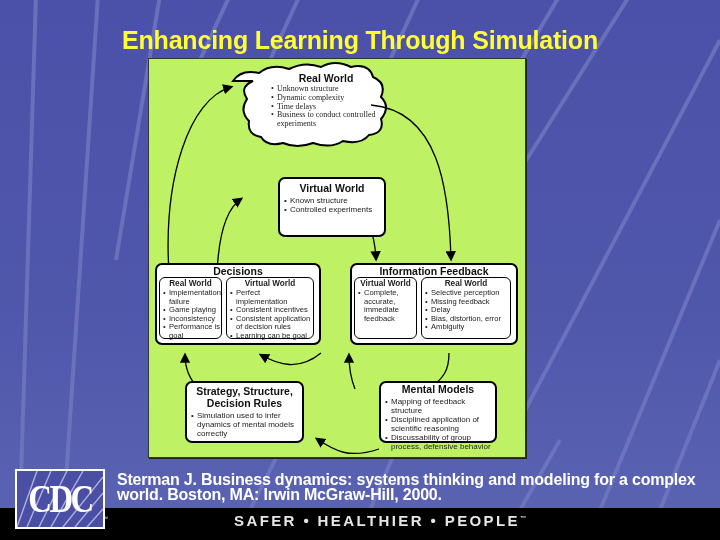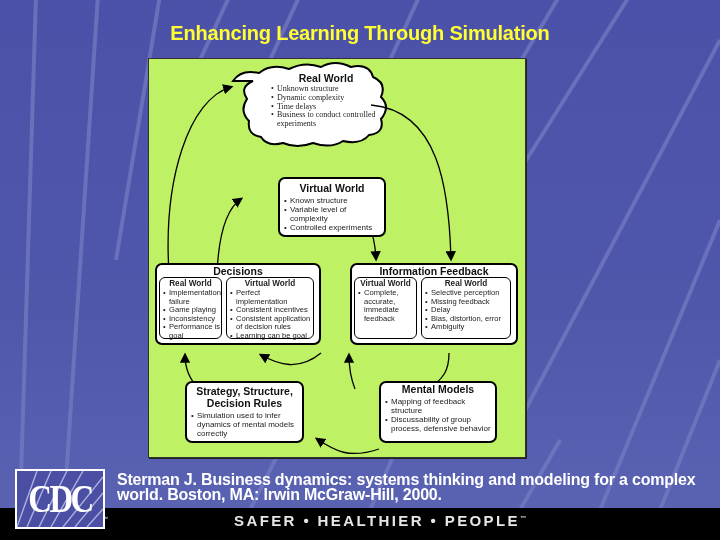--- a/index.html
+++ b/index.html
@@ -1,20 +1,20 @@
 <!DOCTYPE html>
 <html><head>
 <meta charset="utf-8">
 <style>
   html, body { margin:0; padding:0; }
   body { width:720px; height:540px; overflow:hidden; position:relative; background:#4a50a6; font-family:"Liberation Sans", sans-serif; }
   .slide-bg { position:absolute; left:0; top:0; width:720px; height:510px; background:linear-gradient(180deg,#4b51a8 0%,#4f57ab 60%,#5a62b2 100%); overflow:hidden; }
   .slide-bg svg { position:absolute; left:0; top:0; }
   .footer-bar { position:absolute; left:0; top:508px; width:720px; height:32px; background:#000; }
-  .title { position:absolute; left:0; top:9px; width:720px; text-align:center; color:#ffff33; font-weight:bold; font-size:20px; letter-spacing:-0.2px; }
+  .title { position:absolute; left:0; top:9px; width:720px; text-align:center; color:#ffff33; font-weight:bold; font-size:25px; letter-spacing:-0.2px; }
   .diagram-frame { position:absolute; left:148px; top:58px; width:376px; height:398px; background:#bef264; border:1px solid #333; box-shadow:1px 1px 0 #222; }
   .diagram-frame svg { position:absolute; left:0; top:0; }
   .box { position:absolute; background:#fff; border:2px solid #000; border-radius:7px; font-size:8px; line-height:9px; color:#222; }
   .box h3 { margin:0; text-align:center; font-size:10.5px; line-height:12px; font-weight:bold; color:#111; }
   .box ul { list-style:none; margin:2px 0 0 0; padding:0 0 0 4px; }
   .box li { position:relative; padding-left:6px; }
   .box li::before { content:"•"; position:absolute; left:0; top:0; }
   .sub { position:absolute; border:1.5px solid #000; border-radius:6px; background:#fff; font-size:7.6px; line-height:8.6px; }
   .sub h4 { margin:1px 0 0 0; text-align:center; font-size:8.2px; font-weight:bold; line-height:9px; }
   .sub ul { list-style:none; margin:1px 0 0 0; padding:0 0 0 3px; }
@@ -98,21 +98,20 @@
       <li>Dynamic complexity</li>
       <li>Time delays</li>
       <li>Business to conduct controlled experiments</li>
     </ul>
   </div>
 
   <div class="box" style="left:129px; top:118px; width:104px; height:56px;">
     <h3 style="margin-top:3px;">Virtual World</h3>
     <ul>
       <li>Known structure</li>
-      <li>Variable level of complexity</li>
       <li>Controlled experiments</li>
     </ul>
   </div>
 
   <div class="box" style="left:6px; top:204px; width:162px; height:78px;">
     <h3>Decisions</h3>
     <div class="sub" style="left:2px; top:12px; width:61px; height:60px;">
       <h4>Real World</h4>
       <ul>
         <li>Implementation failure</li>
@@ -156,20 +155,21 @@
     <h3 style="margin-top:2px; padding:0 6px;">Strategy, Structure, Decision Rules</h3>
     <ul style="padding-right:8px;">
       <li>Simulation used to infer dynamics of mental models correctly</li>
     </ul>
   </div>
 
   <div class="box" style="left:230px; top:322px; width:114px; height:58px;">
     <h3>Mental Models</h3>
     <ul>
       <li>Mapping of feedback structure</li>
+      <li>Disciplined application of scientific reasoning</li>
       <li>Discussability of group process, defensive behavior</li>
     </ul>
   </div>
 </div>
 
 <div class="logo">
   <svg width="86" height="56">
     <g stroke="#aeb2e0" stroke-width="1.4">
       <line x1="0" y1="56" x2="20" y2="0"></line>
         <line x1="10" y1="56" x2="34" y2="0"></line>

